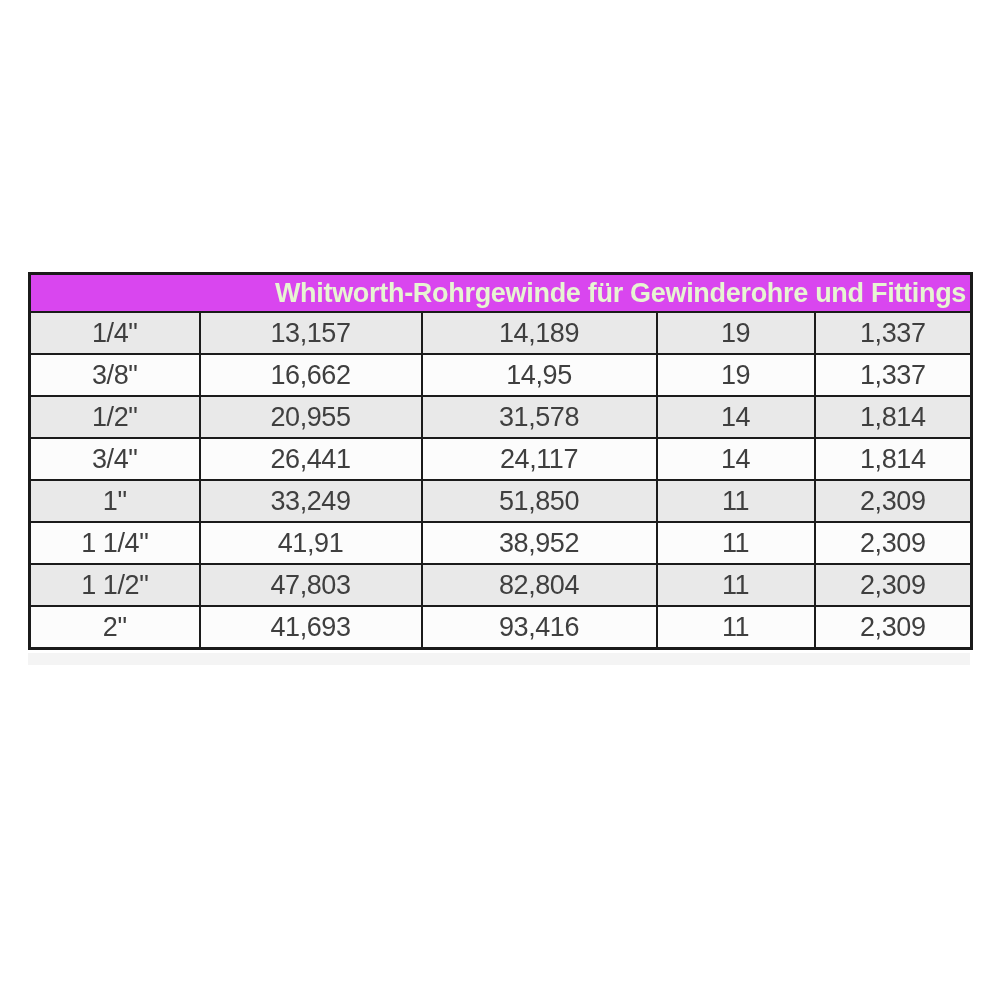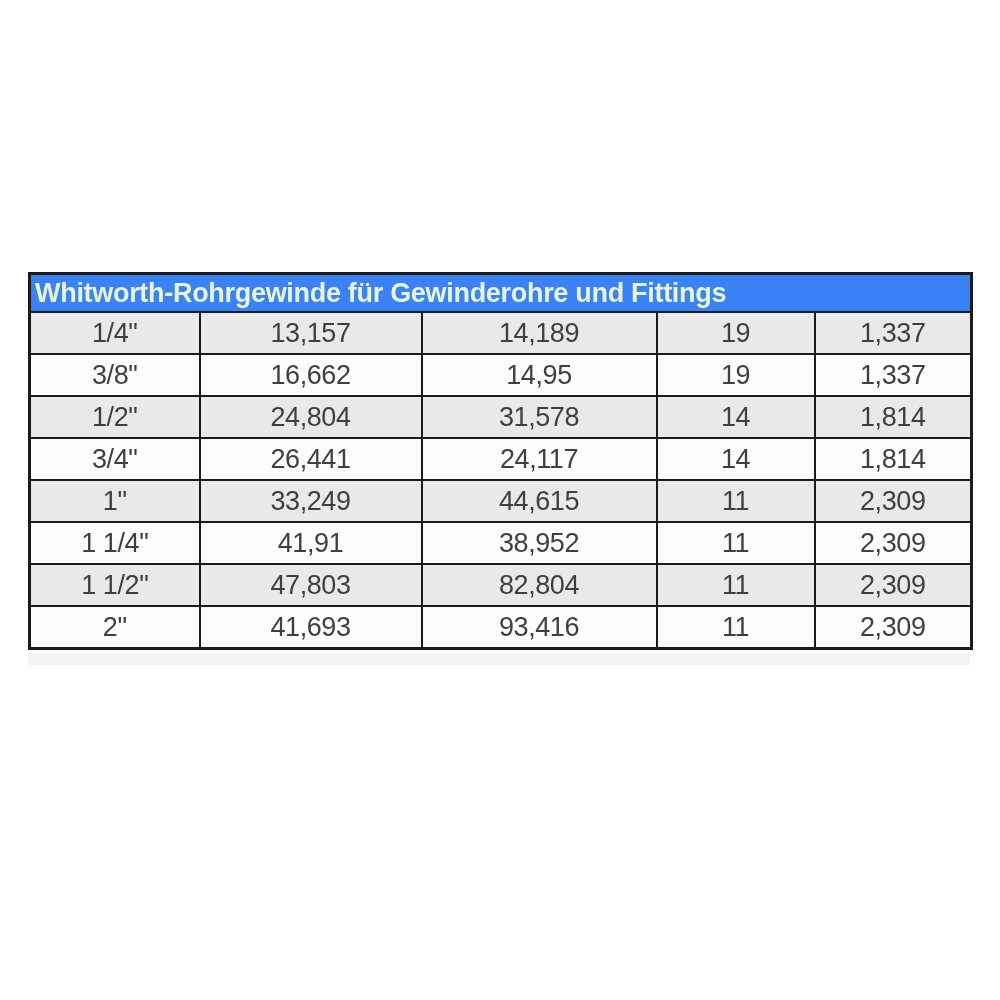--- a/index.html
+++ b/index.html
@@ -18,26 +18,26 @@
     top: 272px;
     width: 942px;
   }
   table.spec-table {
     width: 100%;
     border-collapse: collapse;
     table-layout: fixed;
     border: 3px solid #1b1b1b;
   }
   .title-cell {
-    background: #3b82f6;
+    background: #d946ef;
     color: #e7f5d2;
     font-size: 27px;
     font-weight: bold;
     letter-spacing: -0.3px;
-    text-align: left;
+    text-align: right;
     height: 36px;
     border: 2px solid #1b1b1b;
     padding: 0 4px;
   }
   th.col-header {
     background: #e6e383;
     color: #33331f;
     font-weight: normal;
     font-size: 27px;
     line-height: 1.4;
@@ -94,36 +94,36 @@
       </tr>
       <tr class="row-white">
         <td class="data-cell">3/8"</td>
         <td class="data-cell">16,662</td>
         <td class="data-cell">14,95</td>
         <td class="data-cell">19</td>
         <td class="data-cell">1,337</td>
       </tr>
       <tr class="row-gray">
         <td class="data-cell">1/2"</td>
-        <td class="data-cell">24,804</td>
+        <td class="data-cell">20,955</td>
         <td class="data-cell">31,578</td>
         <td class="data-cell">14</td>
         <td class="data-cell">1,814</td>
       </tr>
       <tr class="row-white">
         <td class="data-cell">3/4"</td>
         <td class="data-cell">26,441</td>
         <td class="data-cell">24,117</td>
         <td class="data-cell">14</td>
         <td class="data-cell">1,814</td>
       </tr>
       <tr class="row-gray">
         <td class="data-cell">1"</td>
         <td class="data-cell">33,249</td>
-        <td class="data-cell">44,615</td>
+        <td class="data-cell">51,850</td>
         <td class="data-cell">11</td>
         <td class="data-cell">2,309</td>
       </tr>
       <tr class="row-white">
         <td class="data-cell">1 1/4"</td>
         <td class="data-cell">41,91</td>
         <td class="data-cell">38,952</td>
         <td class="data-cell">11</td>
         <td class="data-cell">2,309</td>
       </tr>

